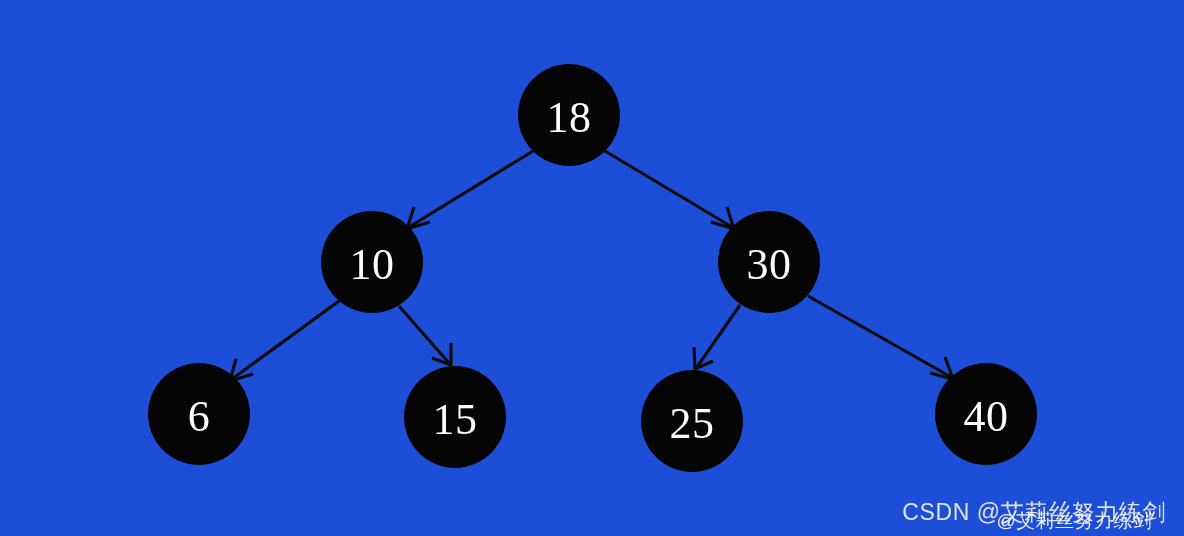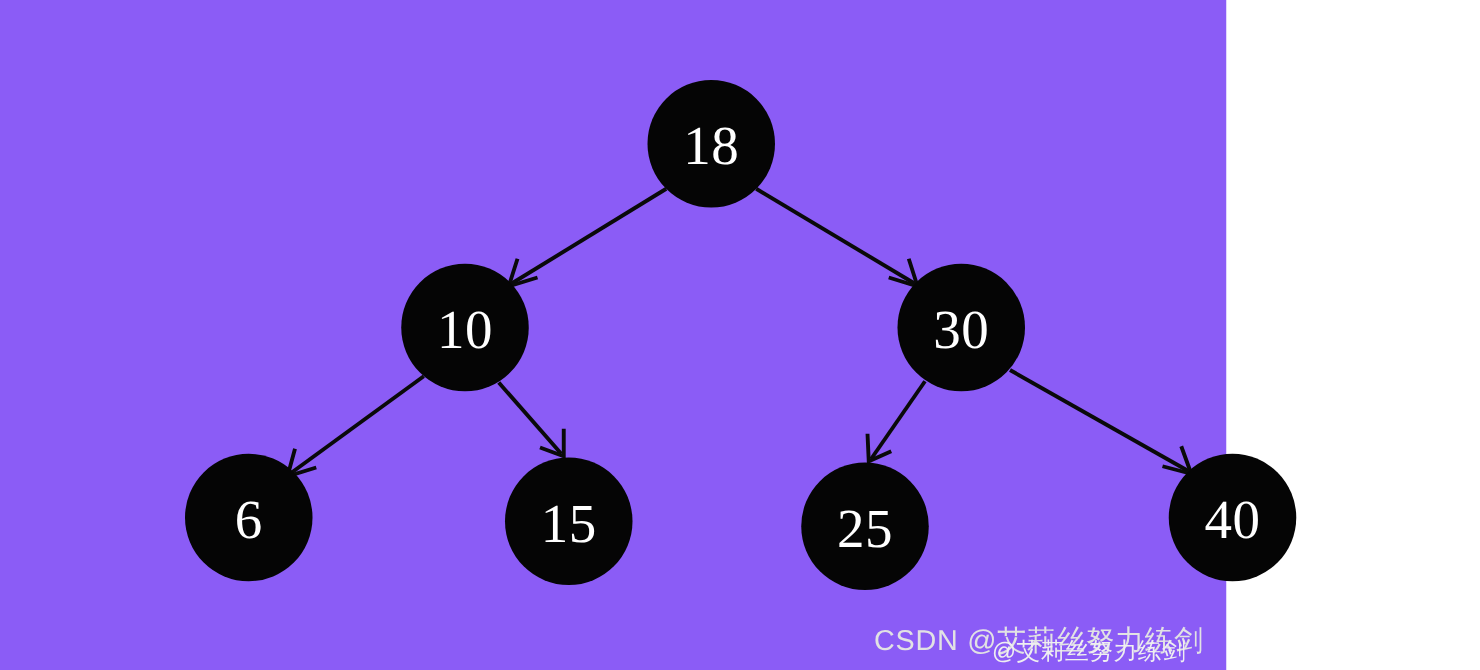--- a/index.html
+++ b/index.html
@@ -11,23 +11,23 @@
   body {
     width: 1184px;
     height: 536px;
     position: relative;
     overflow: hidden;
     font-family: "Liberation Serif", "DejaVu Serif", serif;
   }
   #diagram-root {
     position: absolute;
     inset: 0;
-    width: 981px;
+    width: 1184px;
     height: 536px;
-    background: #8b5cf6;
+    background: #1d4ed8;
     text-decoration: underline;
   }
   svg.tree-canvas {
     position: absolute;
     top: 0;
     left: 0;
     width: 1184px;
     height: 536px;
     display: block;
   }

